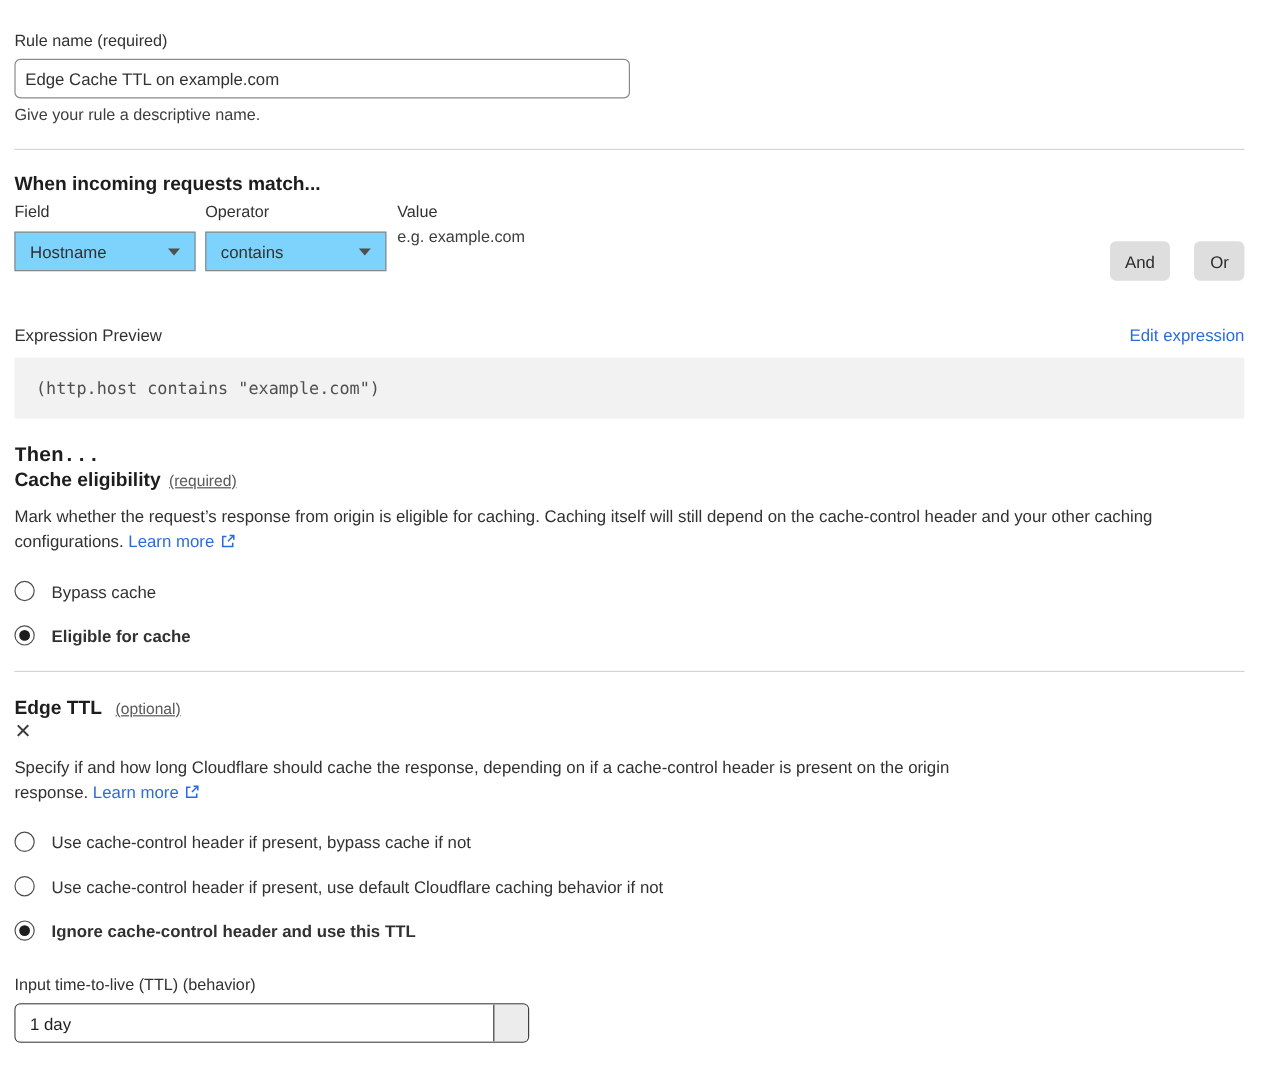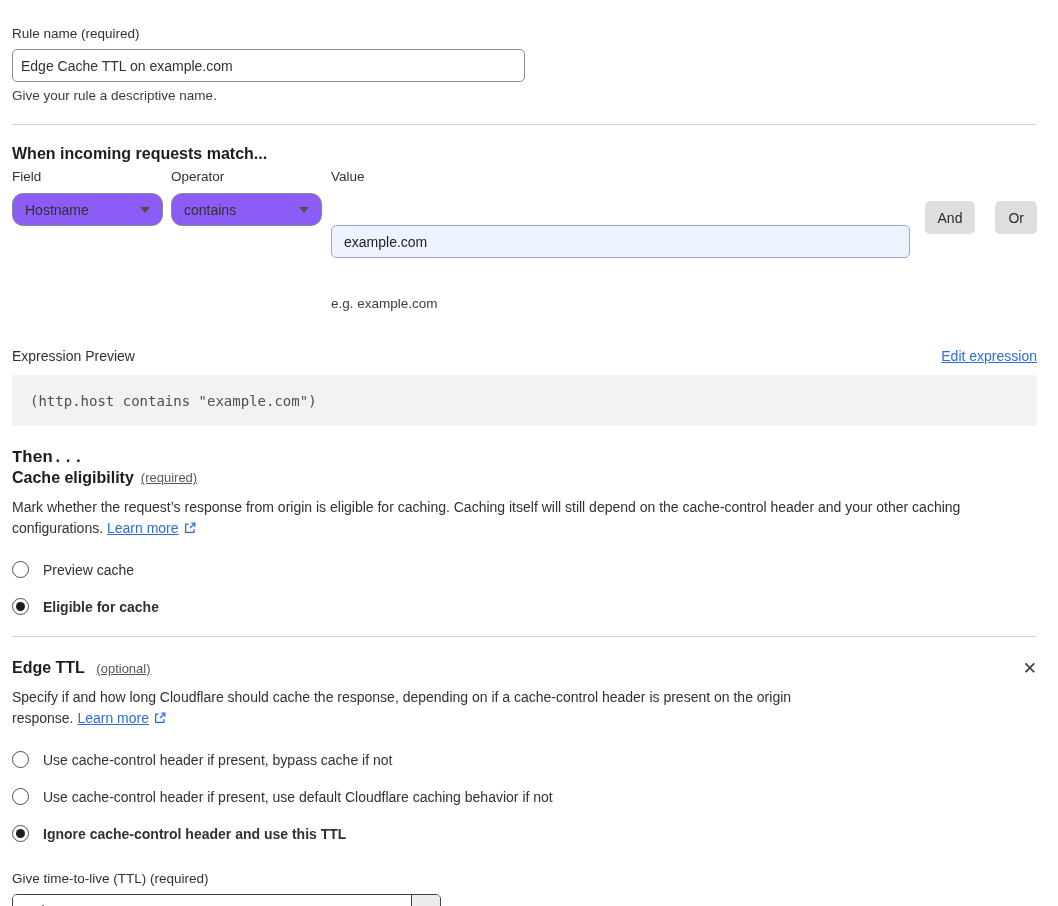--- a/index.html
+++ b/index.html
@@ -27,26 +27,26 @@
 
   .divider { border: none; border-top: 1px solid #d4d4d4; margin-top: 21px; }
 
   h2.section-heading { font-size: 16px; font-weight: 700; color: #1d1d1d; margin-top: 19px; line-height: 19px; }
   h2.then-heading { font-size: 17px; font-weight: 700; color: #1d1d1d; margin-top: 22px; line-height: 20px; font-family: Liberation Mono, monospace; }
 
   .match-row { display: flex; align-items: flex-start; margin-top: 6px; }
   .match-col { display: flex; flex-direction: column; }
   .col-field { width: 151px; margin-right: 8px; }
   .col-operator { width: 151px; margin-right: 9px; }
-  .col-value { flex: 1; gap: 32px; }
+  .col-value { flex: 1; }
 
   .select {
     margin-top: 9px; height: 33px;
-    border: 1px solid #8a8a8a; border-radius: 11px;
-    background: #8b5cf6; display: flex; align-items: center;
+    border: 1px solid #8a8a8a; border-radius: 0;
+    background: #7dd3fc; display: flex; align-items: center;
     justify-content: space-between; padding: 0 12px;
     font-size: 14px; color: #313131; cursor: pointer;
   }
   .caret {
     width: 0; height: 0;
     border-left: 5px solid transparent; border-right: 5px solid transparent;
     border-top: 6px solid #4f4f4f;
   }
 
   .value-input {
@@ -60,21 +60,21 @@
   .conjunction-buttons { display: flex; margin-top: 32px; margin-left: 15px; }
   .conj-btn {
     height: 33px; border: none; border-radius: 5px;
     background: #dedede; color: #2b2b2b; font-size: 14px;
     font-family: "Liberation Sans", sans-serif;
     padding: 0 13px; cursor: pointer;
   }
   .conj-btn + .conj-btn { margin-left: 20px; }
 
   .expression-row { display: flex; justify-content: space-between; align-items: baseline; margin-top: 37px; }
-  a.link { color: #2b6cd9; text-decoration: underline; font-size: 14px; cursor: pointer; }
+  a.link { color: #2b6cd9; font-size: 14px; cursor: pointer; }
   .code-block {
     margin-top: 11px; background: #f2f2f2; border-radius: 2px;
     height: 51px; display: flex; align-items: center; padding: 0 18px;
     font-family: "DejaVu Sans Mono", monospace; font-size: 14px; color: #4f4f4f;
   }
 
   .subsection-heading-row { display: flex; align-items: center; }
   .subsection-heading { font-size: 16px; font-weight: 700; color: #1d1d1d; line-height: 19px; }
   .qualifier { font-size: 13px; color: #595959; margin-left: 7px; text-decoration: underline; }
 
@@ -87,21 +87,21 @@
     width: 17px; height: 17px; border: 1px solid #4f4f4f; border-radius: 50%;
     background: #ffffff; flex: 0 0 auto; position: relative;
   }
   .radio-circle.checked::after {
     content: ""; position: absolute; left: 3px; top: 3px;
     width: 9px; height: 9px; border-radius: 50%; background: #1d1d1d;
   }
   .radio-label { font-size: 14px; color: #313131; margin-left: 14px; }
   .radio-label.bold { font-weight: 700; }
 
-  .edge-ttl-header { display: flex; justify-content: space-between; align-items: flex-start; margin-top: 21px; }
+  .edge-ttl-header { display: flex; justify-content: space-between; align-items: flex-start; margin-top: 21px; flex-direction: column; }
   .close-btn {
     background: none; border: none; font-size: 17px; color: #3d3d3d;
     cursor: pointer; line-height: 17px; padding: 0; margin-top: 2px;
     font-family: "DejaVu Sans", sans-serif;
   }
 
   .ttl-label { margin-top: 29px; font-size: 13.5px; color: #313131; }
   .combo { display: flex; margin-top: 8px; width: 429px; height: 33px;
     border: 1px solid #404040; border-radius: 5px; overflow: hidden; background: #fff; }
   .combo-input {
@@ -139,21 +139,20 @@
     </div>
     <div class="match-col col-operator">
       <div class="field-label">Operator</div>
       <div class="select">
         <span>contains</span>
         <span class="caret"></span>
       </div>
     </div>
     <div class="match-col col-value">
       <div class="field-label">Value</div>
-      <input class="value-input" type="text" value="example.com" style="">
       <div class="helper-text">e.g. example.com</div>
     </div>
     <div class="conjunction-buttons">
       <button class="conj-btn">And</button>
       <button class="conj-btn">Or</button>
     </div>
   </div>
 
   <div class="expression-row">
     <span class="field-label" style="font-size:14px;">Expression Preview</span>
@@ -171,21 +170,21 @@
   </div>
   <p class="description"><span>Mark whether the request’s response from origin is eligible for caching. Caching itself will still depend on the cache-control header and your other caching configurations.</span>
     <a class="link">Learn more</a><span class="ext-icon"><svg width="14" height="14" viewBox="0 0 16 16" fill="none">
           <path d="M6.5 3.5 H3 V13 H12.5 V9.5" stroke="#2b6cd9" stroke-width="1.5"></path>
           <path d="M9.5 2.5 H13.5 V6.5" stroke="#2b6cd9" stroke-width="1.5"></path>
           <path d="M13.2 2.8 L8 8" stroke="#2b6cd9" stroke-width="1.5"></path>
         </svg></span></p>
 
   <div class="radio-row">
     <span class="radio-circle"></span>
-    <span class="radio-label">Preview cache</span>
+    <span class="radio-label">Bypass cache</span>
   </div>
   <div class="radio-row">
     <span class="radio-circle checked"></span>
     <span class="radio-label bold">Eligible for cache</span>
   </div>
 
   <hr class="divider">
 
   <div class="edge-ttl-header">
     <div>
@@ -207,21 +206,21 @@
   </div>
   <div class="radio-row">
     <span class="radio-circle"></span>
     <span class="radio-label">Use cache-control header if present, use default Cloudflare caching behavior if not</span>
   </div>
   <div class="radio-row">
     <span class="radio-circle checked"></span>
     <span class="radio-label bold">Ignore cache-control header and use this TTL</span>
   </div>
 
-  <div class="ttl-label field-label">Give time-to-live (TTL) (required)</div>
+  <div class="ttl-label field-label">Input time-to-live (TTL) (behavior)</div>
   <div class="combo">
     <input class="combo-input" type="text" value="1 day" style="">
     <button class="combo-btn">
       
     </button>
   </div>
 
 </div>
 
 </body></html>

